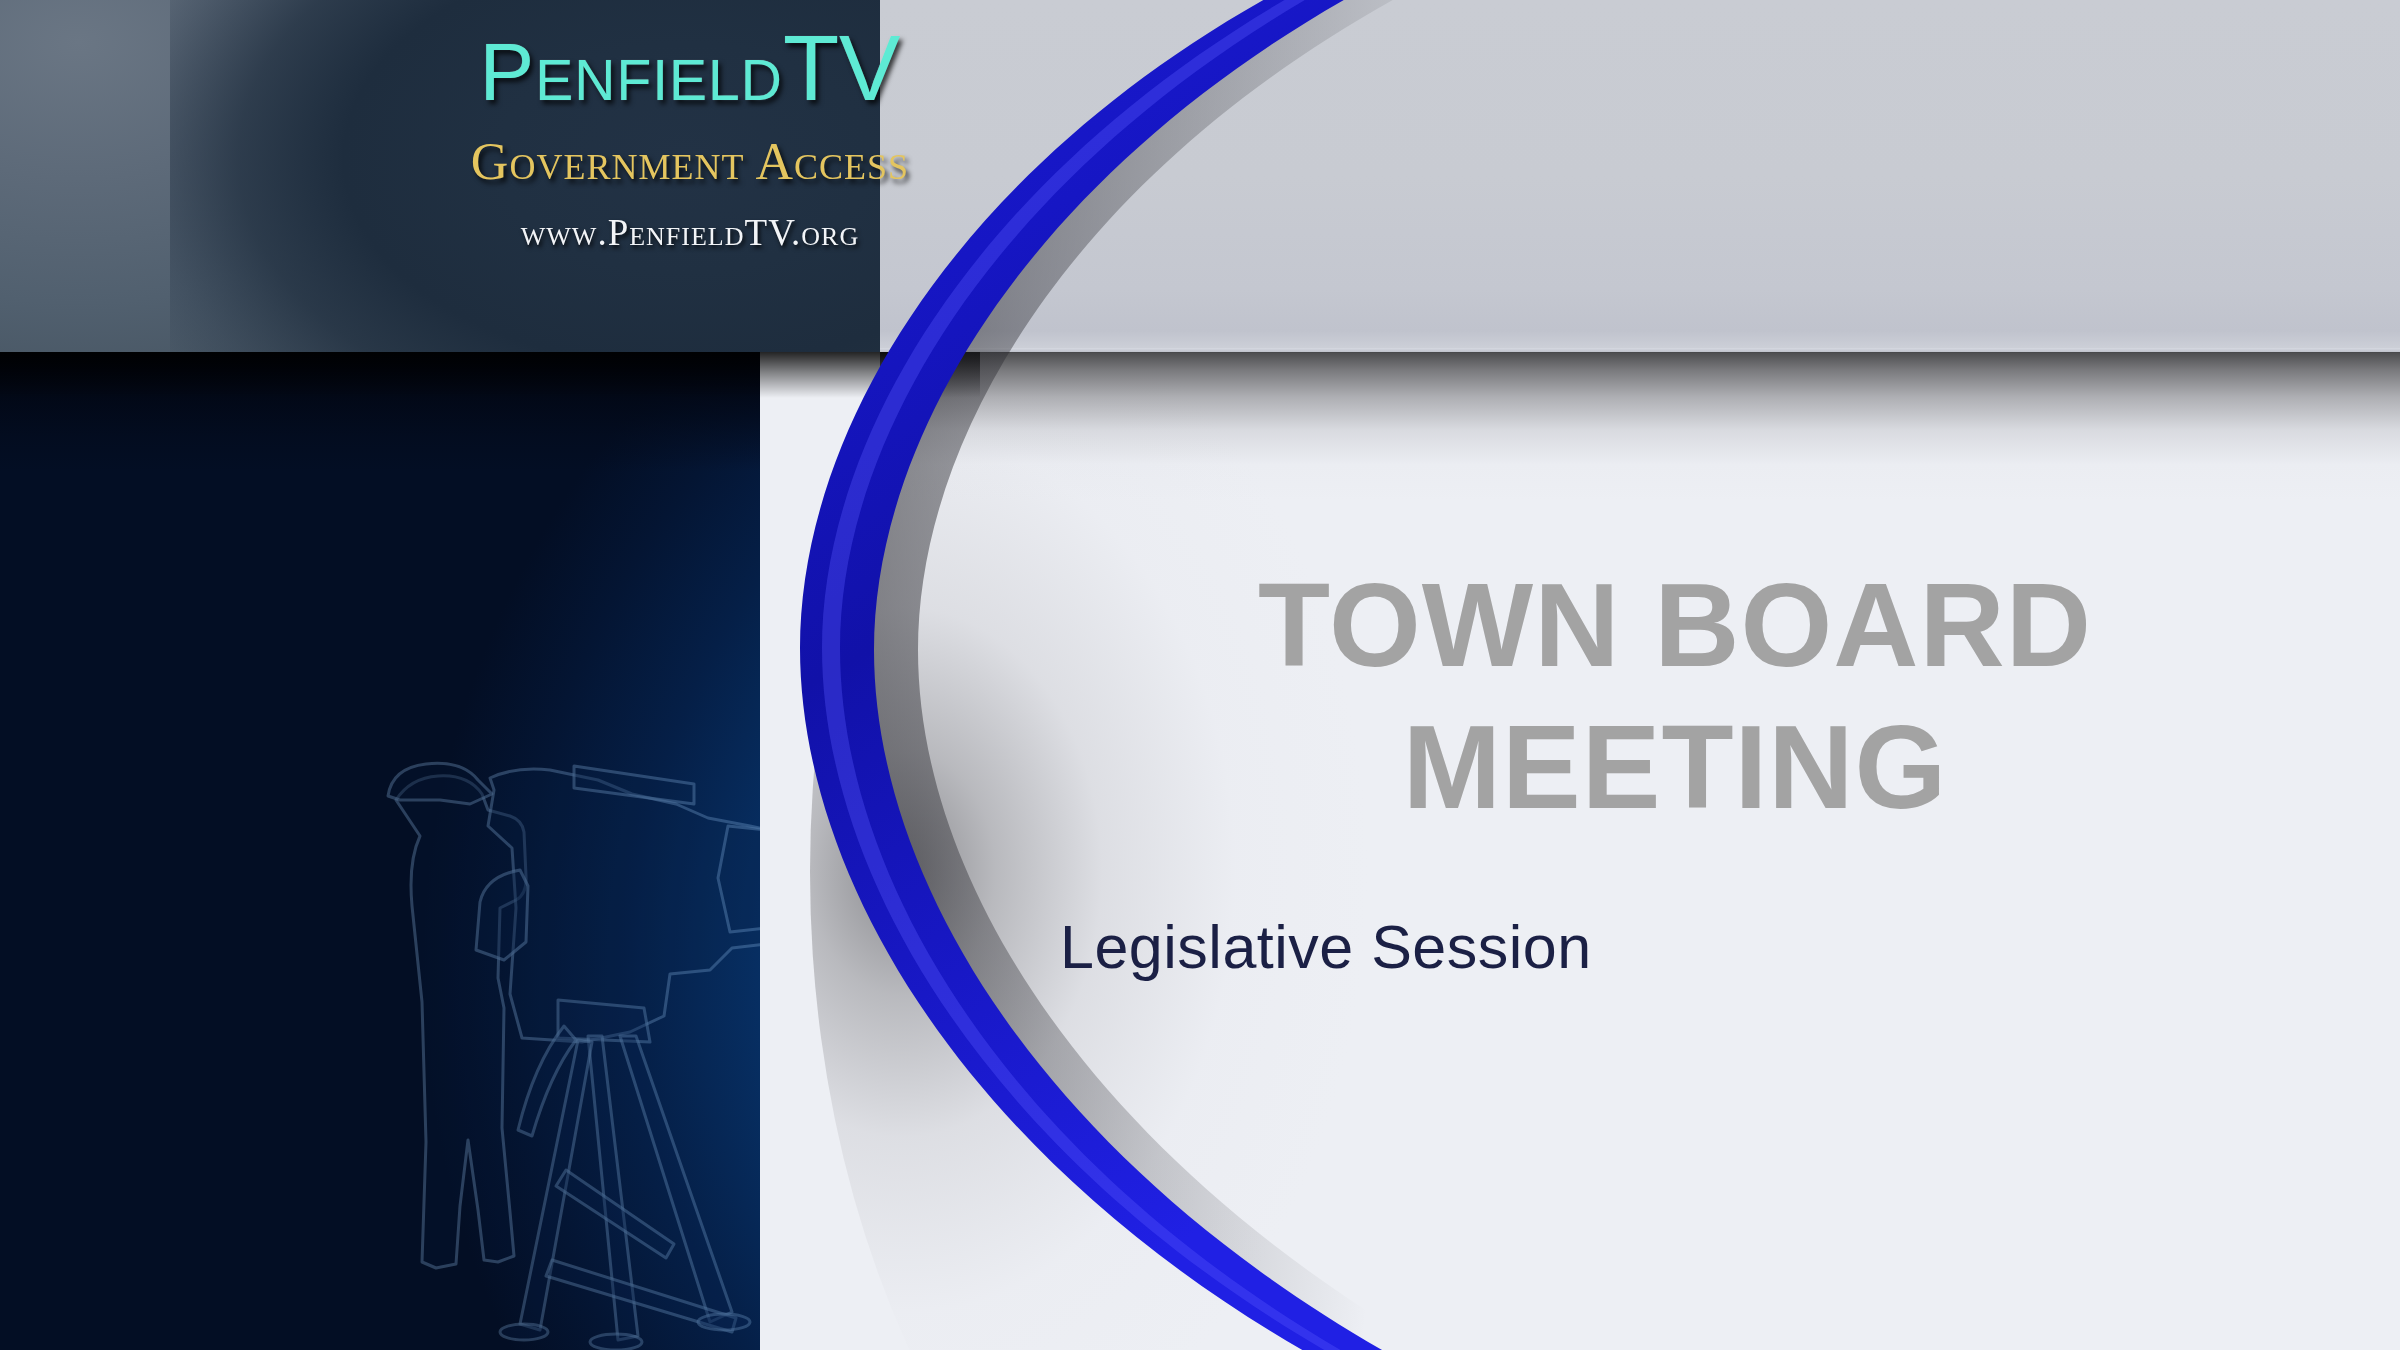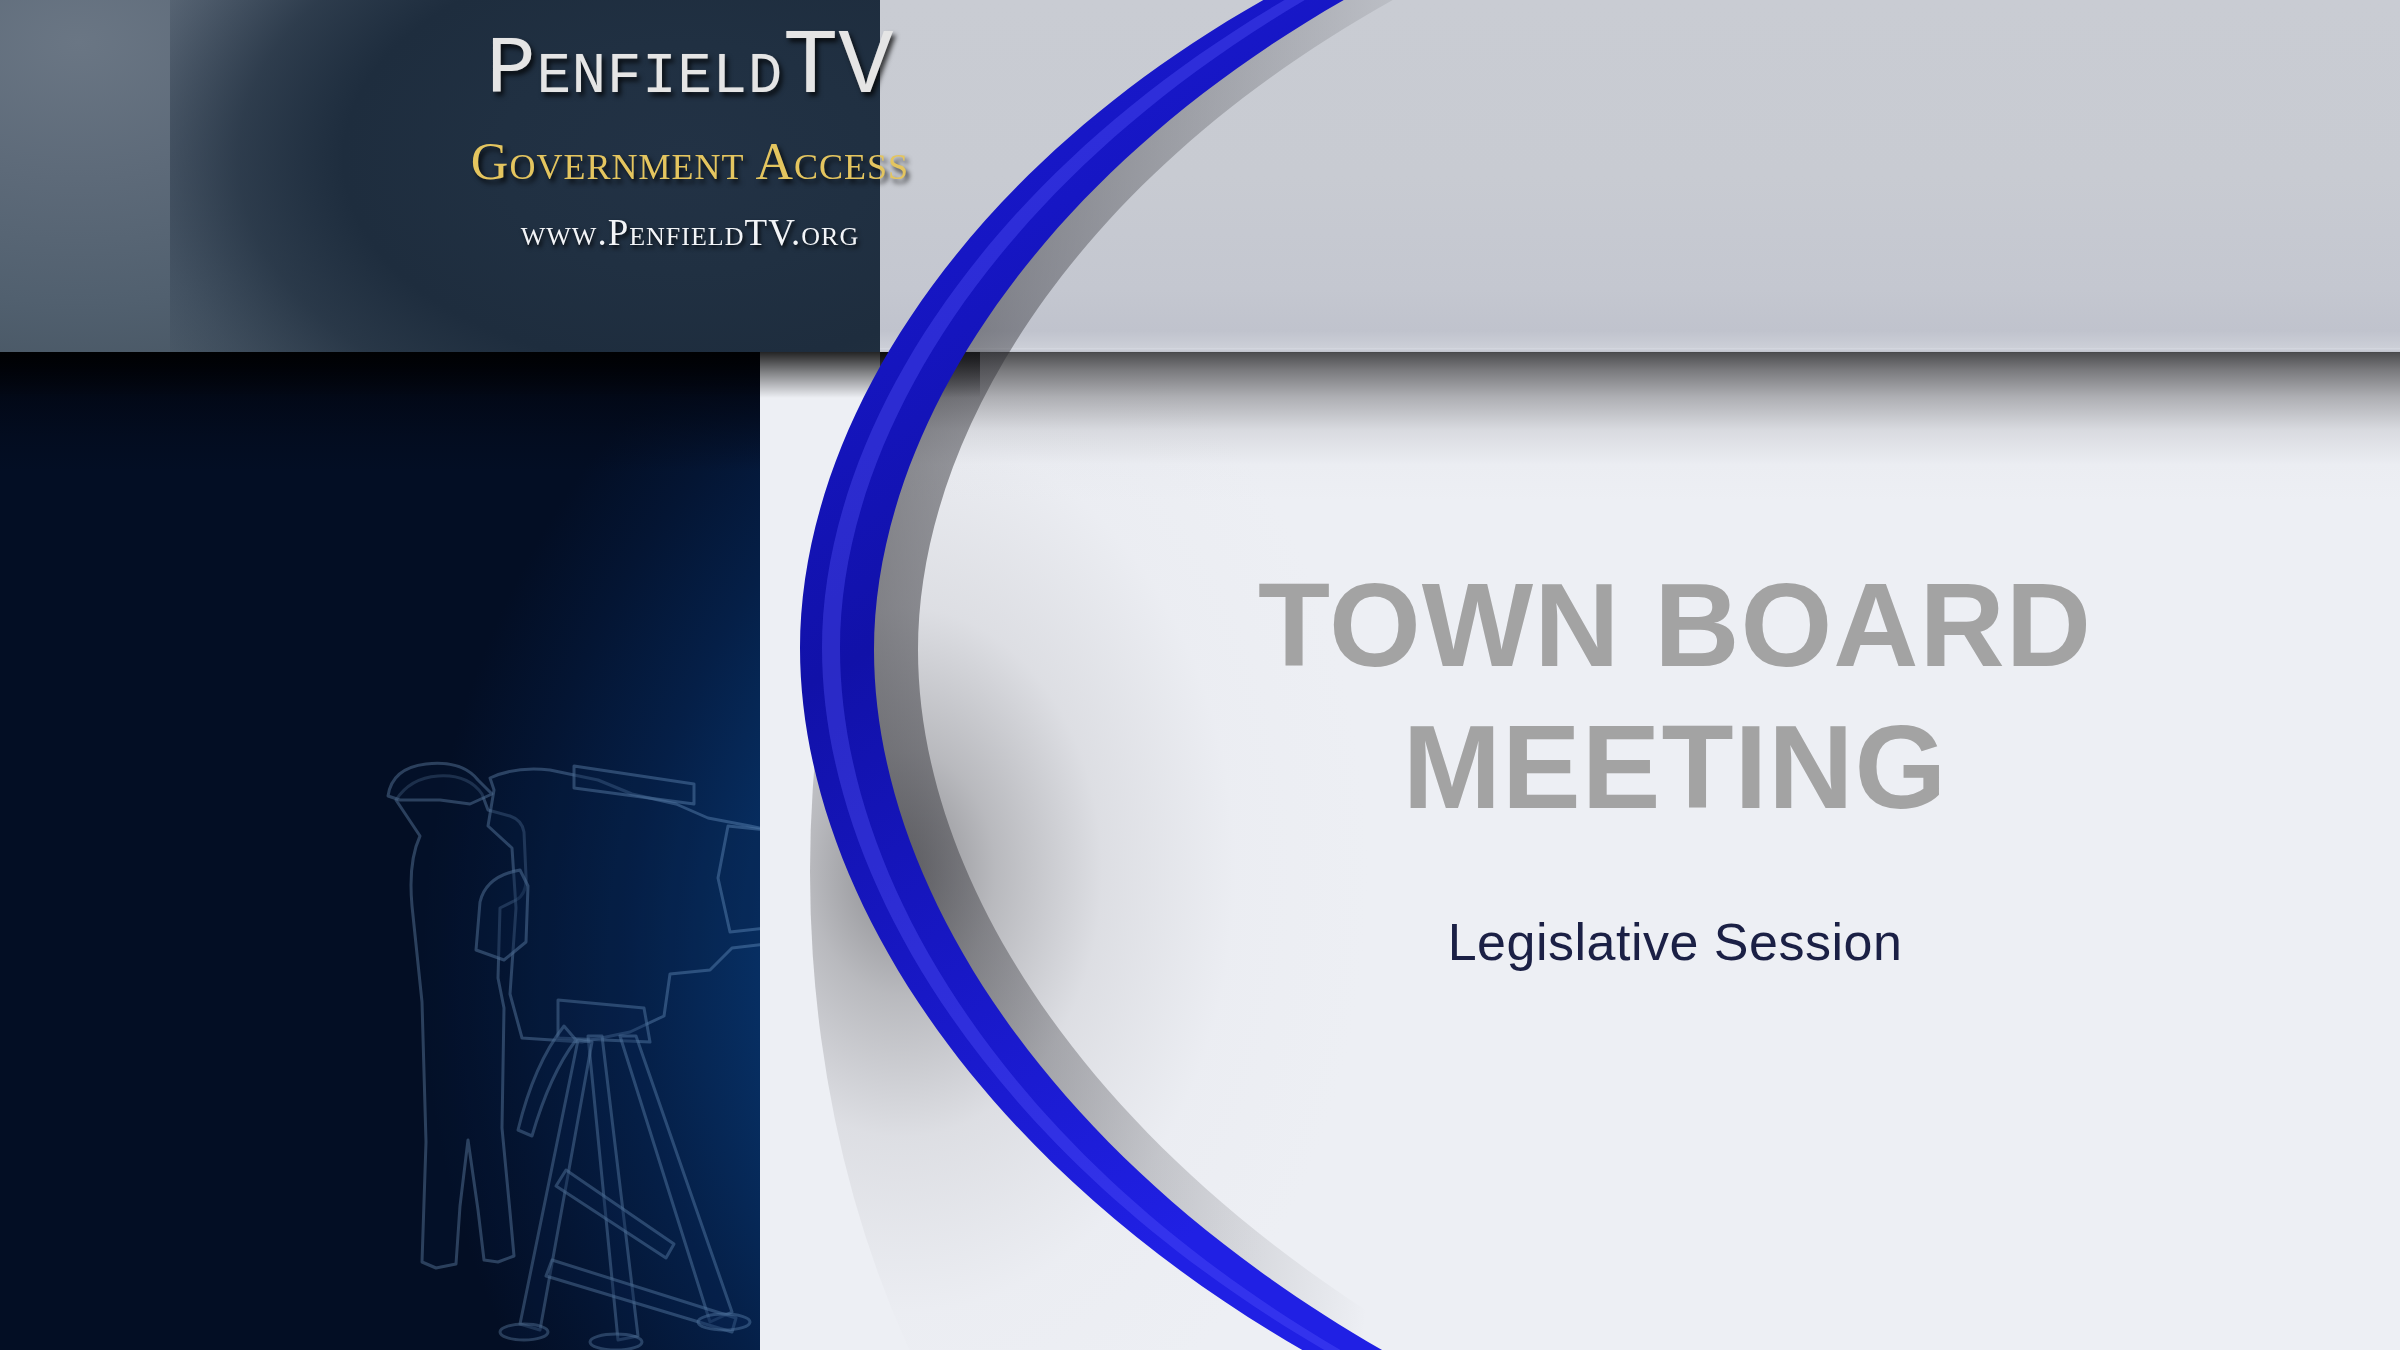--- a/index.html
+++ b/index.html
@@ -137,25 +137,25 @@
   .swoosh svg { width: 100%; height: 100%; display: block; }
 
   
   .logo {
     position: absolute;
     left: 400px; top: 22px;
     width: 580px;
     text-align: center;
   }
   .logo-main {
-    font-family: Liberation Mono, monospace;
+    font-family: Liberation Sans, sans-serif;
     font-size: 82px;
     letter-spacing: 1px;
     line-height: 1.0;
-    color: #e5e5e5;
+    color: #5eead4;
     font-variant: small-caps;
     text-shadow: 3px 4px 5px rgba(0,0,0,0.75), 0 0 1px rgba(255,255,255,0.4);
     white-space: nowrap;
   }
   .logo-main .tv {
     font-variant: normal;
     font-size: 92px;
     letter-spacing: 0px;
   }
   .logo-sub {
@@ -204,22 +204,21 @@
     font-weight: bold;
     color: #a3a3a3;
     line-height: 1.20;
     letter-spacing: 1px;
     white-space: nowrap;
   }
   .subtitle {
     position: absolute;
     left: 1060px; top: 912px;
     width: 1230px;
-    text-align: center;
-    font-size: 52px;
+    font-size: 61px;
     font-weight: normal;
     color: #1b2045;
     letter-spacing: 0.5px;
     white-space: nowrap;
   }
 </style>
 </head>
 <body>
 
 <div id="stage">

